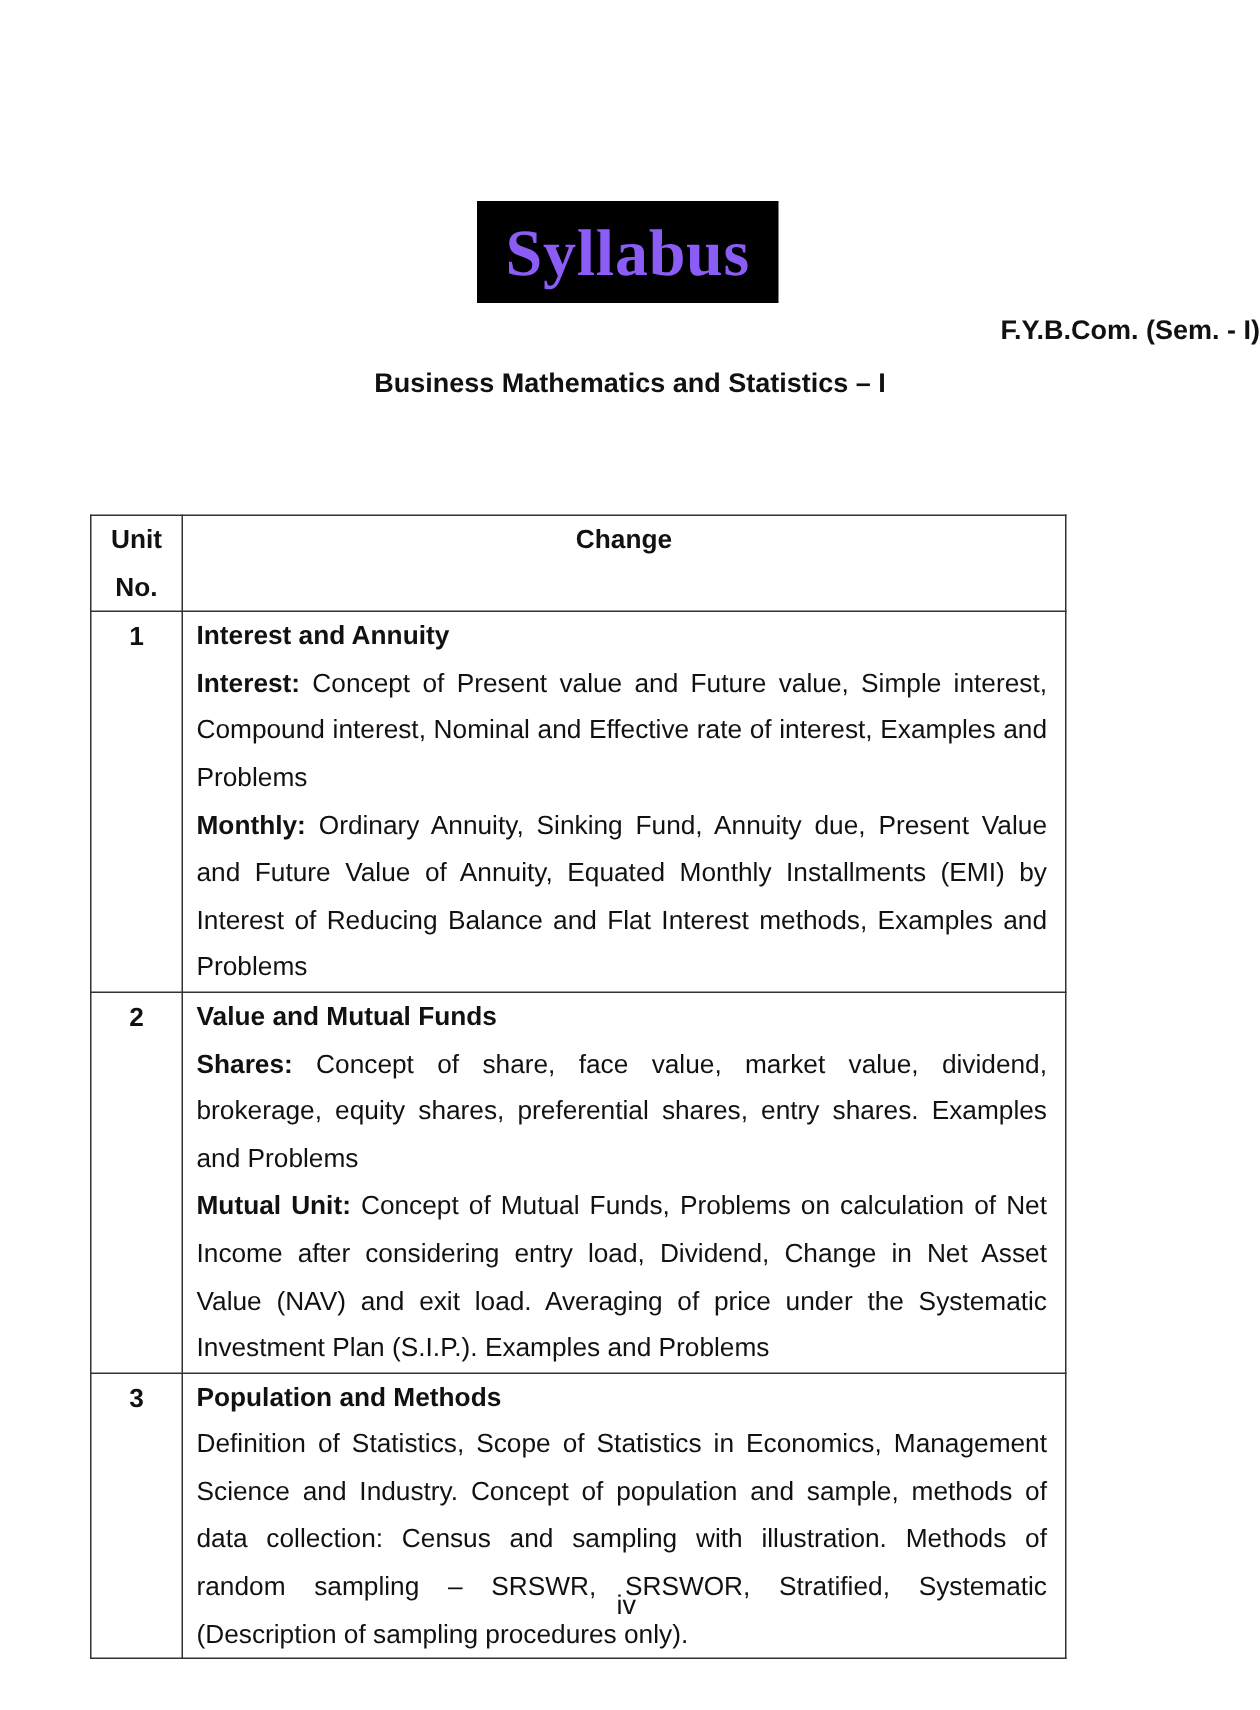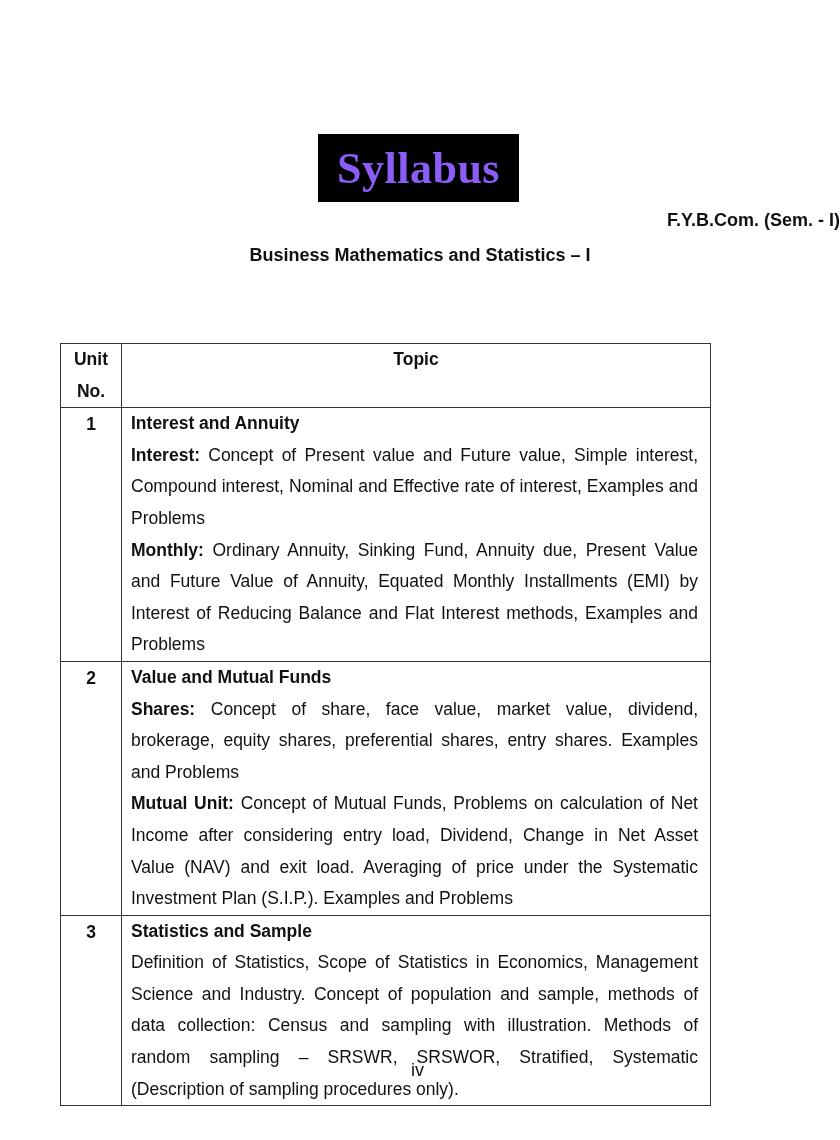--- a/index.html
+++ b/index.html
@@ -27,21 +27,21 @@
 <div class="title-box">
   <span>Syllabus</span>
 </div>
 <div class="sub1">F.Y.B.Com. (Sem. - I)</div>
 <div class="sub2">Business Mathematics and Statistics – I</div>
 
 <table>
   <thead>
     <tr>
       <th class="unit">Unit No.</th>
-      <th>Topic</th>
+      <th>Change</th>
     </tr>
   </thead>
   <tbody>
     <tr>
       <td class="num">1</td>
       <td class="topic">
         <span class="head">Interest and Annuity</span>
         <span class="para"><b>Interest:</b><span> Concept of Present value and Future value, Simple interest, Compound interest, Nominal and Effective rate of interest, Examples and Problems</span></span>
         <span class="para"><b>Monthly:</b><span> Ordinary Annuity, Sinking Fund, Annuity due, Present Value and Future Value of Annuity, Equated Monthly Installments (EMI) by Interest of Reducing Balance and Flat Interest methods, Examples and Problems</span></span>
       </td>
@@ -50,20 +50,20 @@
       <td class="num">2</td>
       <td class="topic">
         <span class="head">Value and Mutual Funds</span>
         <span class="para"><b>Shares:</b><span> Concept of share, face value, market value, dividend, brokerage, equity shares, preferential shares, entry shares. Examples and Problems</span></span>
         <span class="para"><b>Mutual Unit:</b><span> Concept of Mutual Funds, Problems on calculation of Net Income after considering entry load, Dividend, Change in Net Asset Value (NAV) and exit load. Averaging of price under the Systematic Investment Plan (S.I.P.). Examples and Problems</span></span>
       </td>
     </tr>
     <tr>
       <td class="num">3</td>
       <td class="topic">
-        <span class="head">Statistics and Sample</span>
+        <span class="head">Population and Methods</span>
         <span class="para">Definition of Statistics, Scope of Statistics in Economics, Management Science and Industry. Concept of population and sample, methods of data collection: Census and sampling with illustration. Methods of random sampling – SRSWR, SRSWOR, Stratified, Systematic (Description of sampling procedures only).</span>
       </td>
     </tr>
   </tbody>
 </table>
 
 <div class="page-no">iv</div>
 
 </body></html>

